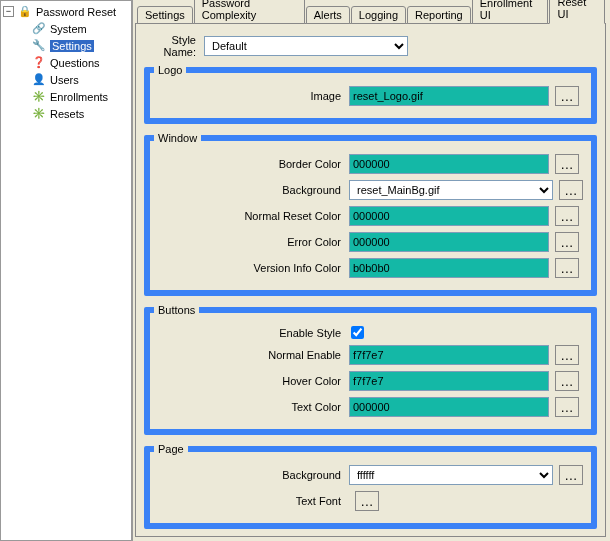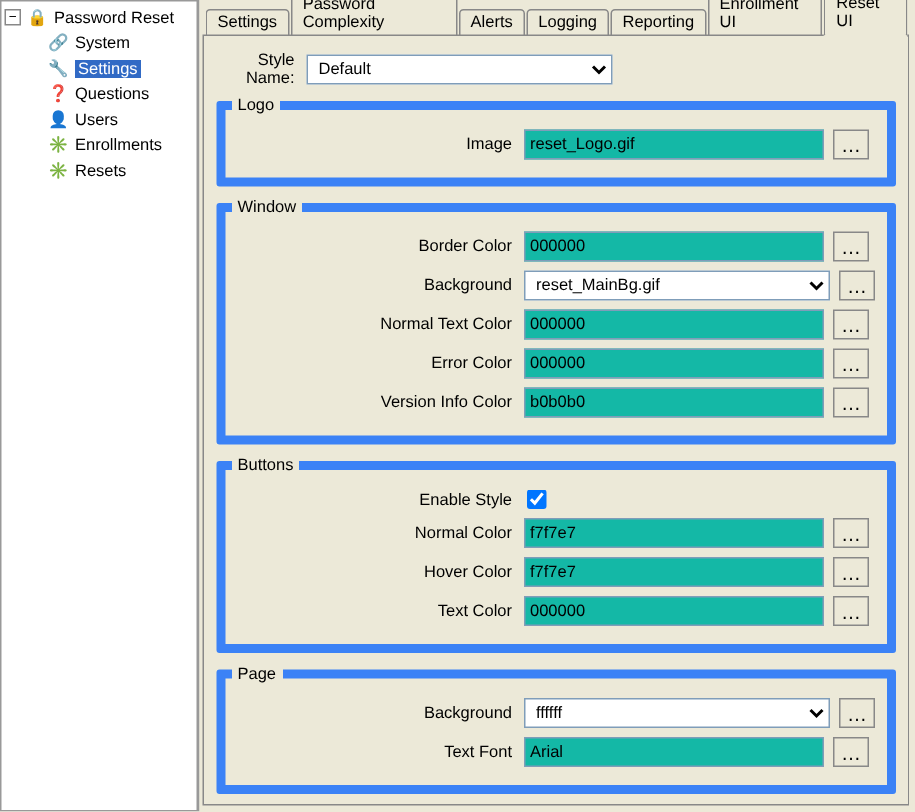--- a/index.html
+++ b/index.html
@@ -219,21 +219,21 @@
             </span>
       </div>
       <div class="row">
         <span class="lbl">Background</span>
         <span class="field">
           <select class="textin"><option>reset_MainBg.gif</option></select>
           <button class="dots">…</button>
         </span>
       </div>
       <div class="row">
-        <span class="lbl">Normal Text Color</span>
+        <span class="lbl">Normal Reset Color</span>
         <span class="field">
               <input class="textin ro" readonly="" value="000000" style="">
               <button class="dots">…</button>
             </span>
       </div>
       <div class="row">
         <span class="lbl">Error Color</span>
         <span class="field">
               <input class="textin ro" readonly="" value="000000" style="">
               <button class="dots">…</button>
@@ -250,21 +250,21 @@
 
     <fieldset>
       <legend>Buttons</legend>
       <div class="row">
         <span class="lbl">Enable Style</span>
         <span class="field">
               <input type="checkbox" class="cbx" checked="" style="">
             </span>
       </div>
       <div class="row">
-        <span class="lbl">Normal Color</span>
+        <span class="lbl">Normal Enable</span>
         <span class="field">
               <input class="textin ro" readonly="" value="f7f7e7" style="">
               <button class="dots">…</button>
             </span>
       </div>
       <div class="row">
         <span class="lbl">Hover Color</span>
         <span class="field">
               <input class="textin ro" readonly="" value="f7f7e7" style="">
               <button class="dots">…</button>
@@ -284,21 +284,20 @@
       <div class="row">
         <span class="lbl">Background</span>
         <span class="field">
           <select class="textin"><option>ffffff</option></select>
           <button class="dots">…</button>
         </span>
       </div>
       <div class="row">
         <span class="lbl">Text Font</span>
         <span class="field">
-              <input class="textin ro" readonly="" value="Arial" style="">
               <button class="dots">…</button>
             </span>
       </div>
     </fieldset>
 
     <div class="footer">
       <button class="btn">Submit</button>
       <button class="btn">Help</button>
     </div>
   </div>

